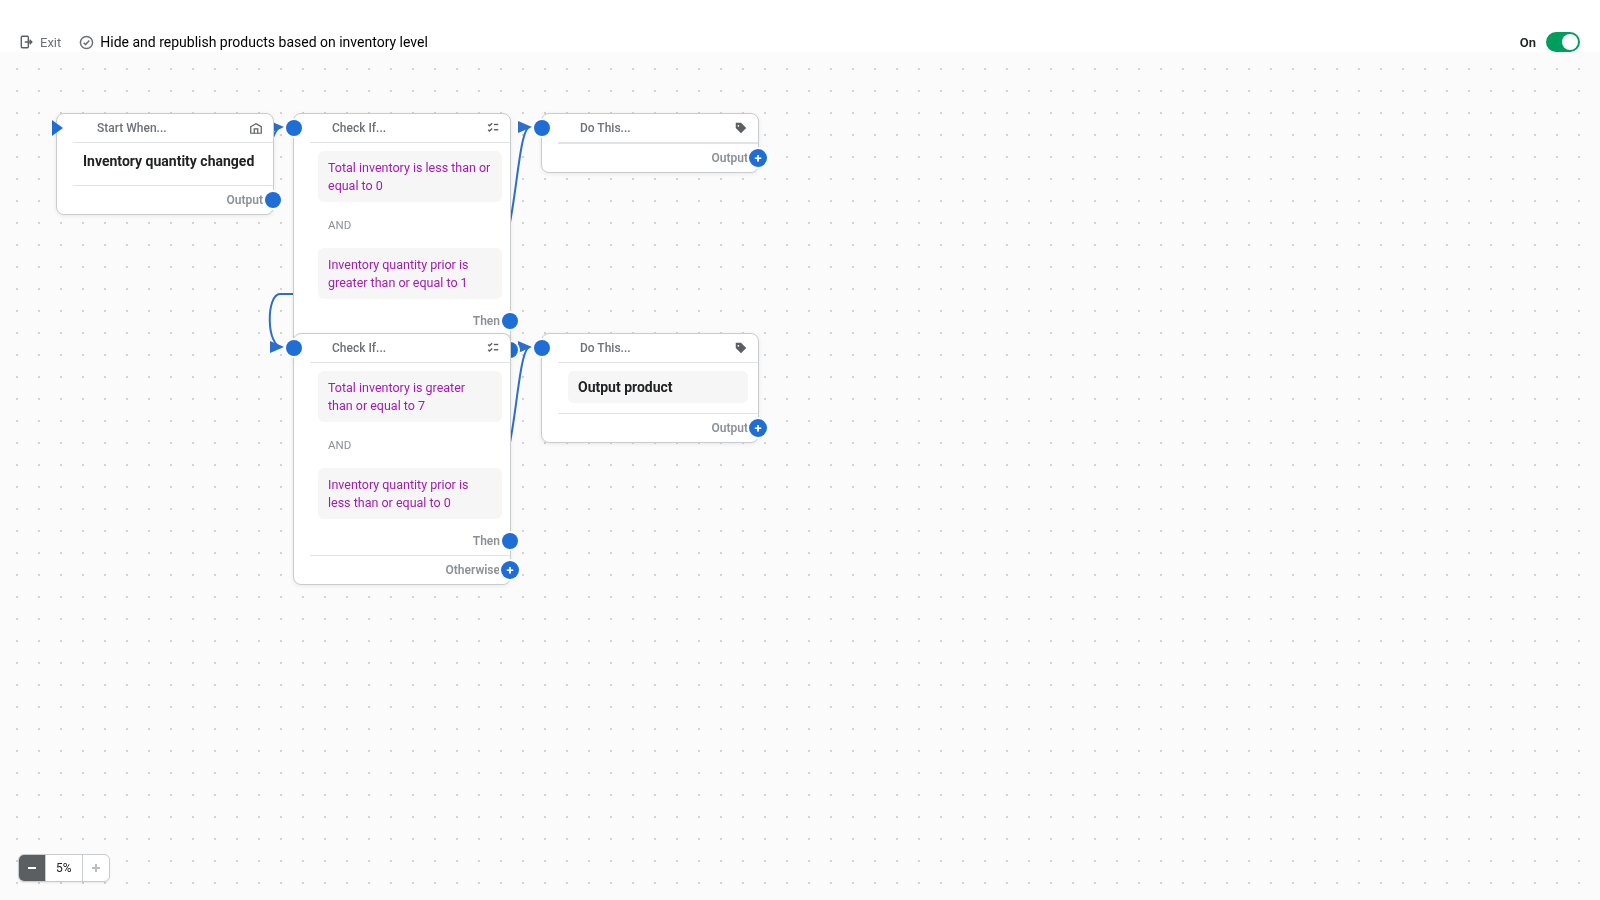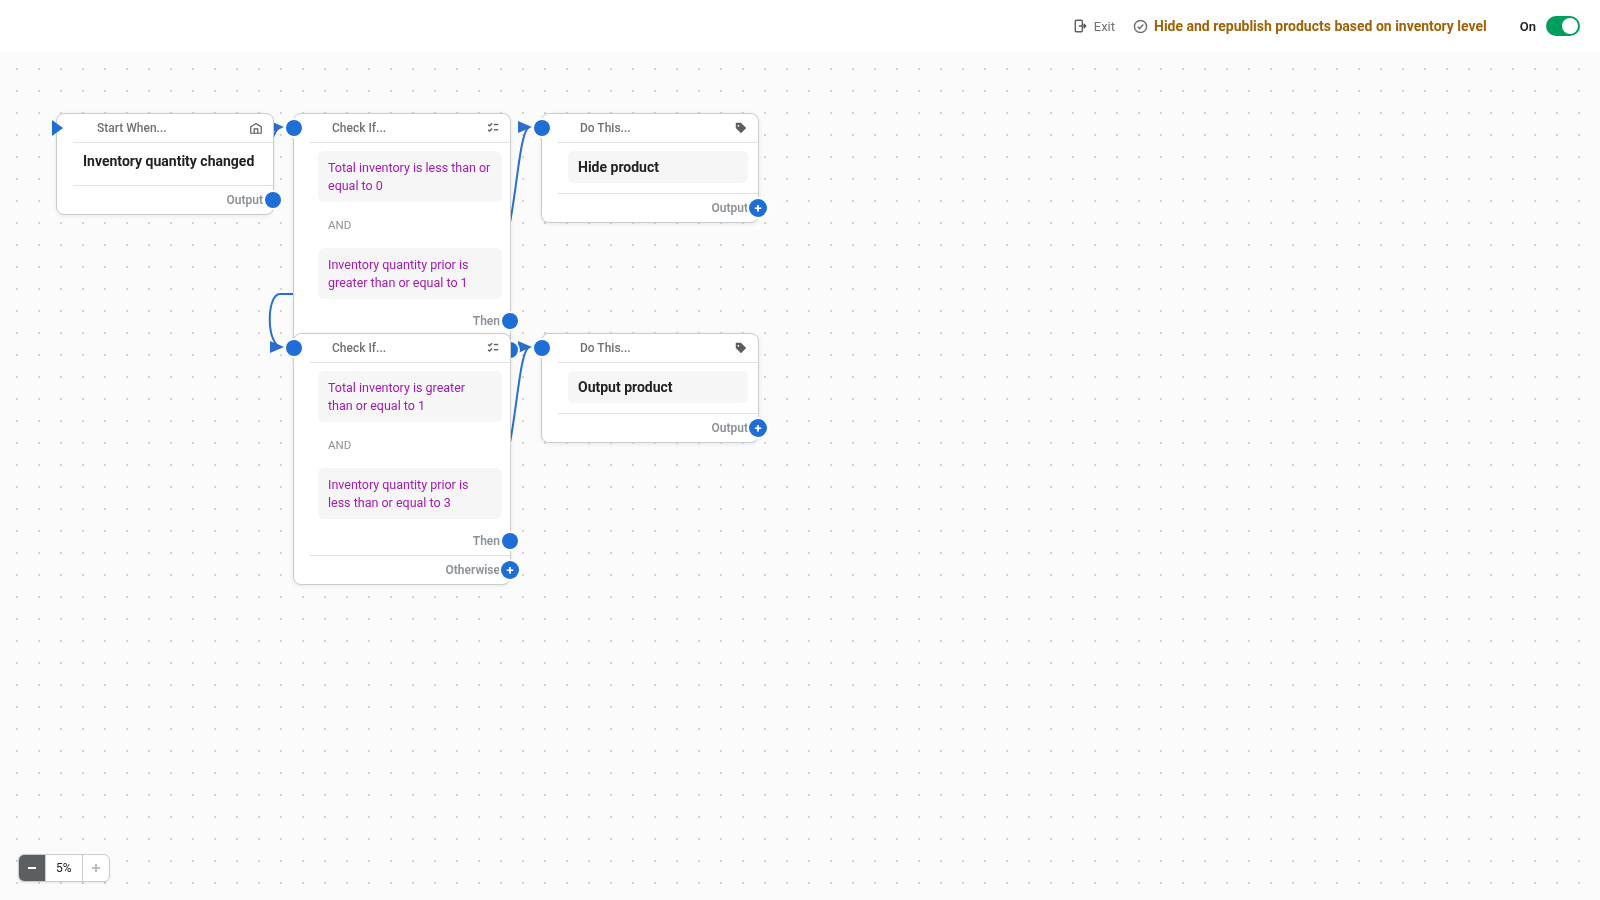--- a/index.html
+++ b/index.html
@@ -9,27 +9,27 @@
     --border: #E1E3E5;
     --card-border: #C9CCCF;
     --shadow: rgba(0,0,0,0.08);
     --grey-text: #6D7175;
     --light-grey-text: #8C9196;
     --cond-bg: #F6F6F7;
   }
   html, body { margin:0; padding:0; height:100%; font-family: -apple-system, BlinkMacSystemFont, "Segoe UI", Roboto, sans-serif; font-size:13px; color:#202223; background:#fff; }
   .topbar {
     height:52px; border-bottom:1px solid var(--border);
-    display:flex; align-items:center; justify-content:flex-end;
-    padding:0 20px 0 14px;
+    display:flex; align-items:center; justify-content:space-between;
+    padding:16px 20px 0 14px;
   }
   .topbar-left { display:flex; align-items:center; gap:12px; }
   .exit-btn { display:flex; align-items:center; gap:6px; color:var(--grey-text); font-size:13px; cursor:pointer; padding:4px 6px; }
   .title-group { display:flex; align-items:center; gap:6px; }
-  .title-text { font-weight:700; font-size:14px; color:#a16207; }
+  .title-text { font-weight:400; font-size:14px; color:#000000; }
   .topbar-right { display:flex; align-items:center; gap:10px;margin-left:33px; }
   .on-label { font-weight:600; font-size:13px; }
   .toggle {
     width:34px; height:20px; border-radius:10px; background:var(--green); position:relative; cursor:pointer;
   }
   .toggle::after {
     content:''; position:absolute; width:16px; height:16px; border-radius:50%; background:#fff; top:2px; right:2px;
   }
   .canvas-wrap {
     position:absolute; top:52px; left:0; right:0; bottom:0;
@@ -200,23 +200,20 @@
           <div class="port-dot port-in"></div>
           <span style="width:4px;"></span>
           <span class="header-label">Do This...</span>
         </div>
         <span class="header-icon">
           <svg width="14" height="14" viewBox="0 0 16 16" fill="#5C5F62">
               <path d="M2 2h6l6 6-6 6-6-6V2zm3 2.5A1 1 0 105 6.5 1 1 0 005 4.5z"></path>
             </svg>
         </span>
       </div>
-      <div class="card-body">
-        <div class="bold-row">Hide product</div>
-      </div>
       <div class="card-footer-row" style="border-top:1px solid var(--border);">
         <span class="footer-label">Output</span>
         <div class="add-btn" style="top:5px;">+</div>
       </div>
     </div>
 
     <div class="card" style="left:293px; top:281px;">
       <div class="card-header">
         <div class="card-header-left">
           <div class="port-dot port-in"></div>
@@ -226,23 +223,23 @@
         <span class="header-icon">
           <svg width="14" height="14" viewBox="0 0 16 16" fill="none" stroke="#5C5F62" stroke-width="1.6">
               <path d="M2.5 4l1.5 1.5L7 2.5"></path>
               <path d="M9 4h5"></path>
               <path d="M2.5 10l1.5 1.5L7 8.5"></path>
               <path d="M9 10h5"></path>
             </svg>
         </span>
       </div>
       <div class="card-body" style="padding:8px;">
-        <div class="cond-row">Total inventory is greater than or equal to 1</div>
+        <div class="cond-row">Total inventory is greater than or equal to 7</div>
         <div class="cond-and">AND</div>
-        <div class="cond-row">Inventory quantity prior is less than or equal to 3</div>
+        <div class="cond-row">Inventory quantity prior is less than or equal to 0</div>
       </div>
       <div class="card-footer-row">
         <span class="footer-label">Then</span>
         <div class="port-dot port-out-right" style="top:6px;"></div>
       </div>
       <div class="card-footer-row" style="border-top:1px solid var(--border);">
         <span class="footer-label">Otherwise</span>
         <div class="add-btn" style="top:5px;">+</div>
       </div>
     </div>

